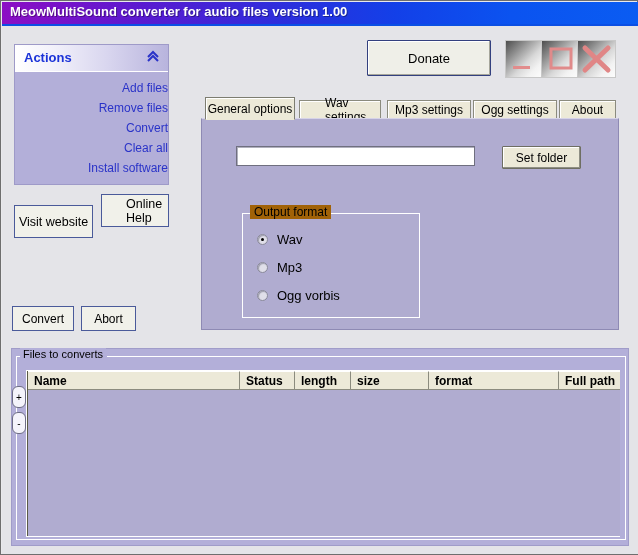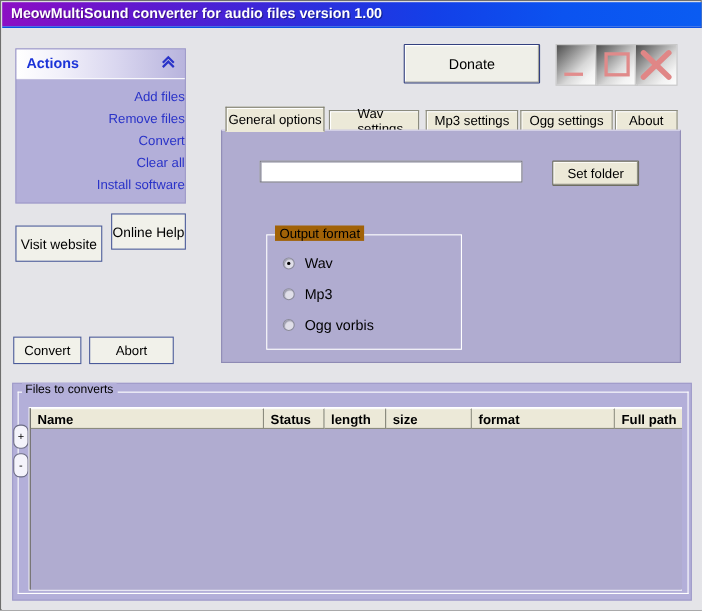--- a/index.html
+++ b/index.html
@@ -103,23 +103,23 @@
   }
   #actions .hdr .chev{position:absolute;right:8px;top:5px;}
   #actions .list{padding:6px 0 0 10px;}
   #actions .item{
     color:#2a33c8;font-size:12px;line-height:20px;
     cursor:default;
   }
 
   
   #visit{position:absolute;left:13px;top:193px;width:79px;height:33px;font-size:12.5px;margin-top:11px;}
-  #help{position:absolute;left:100px;top:193px;width:68px;height:33px;font-size:12.5px;}
+  #help{position:absolute;left:100px;top:193px;width:68px;height:33px;font-size:12.5px;padding-left:24px;}
   #convertBtn{position:absolute;left:11px;top:305px;width:62px;height:25px;font-size:12px;}
-  #abortBtn{position:absolute;left:80px;top:305px;width:77px;height:25px;font-size:12px;}
+  #abortBtn{position:absolute;left:80px;top:305px;width:55px;height:25px;font-size:12px;}
   .plainbtn{
     box-sizing:border-box;background:#f1f1ea;
     border:1px solid #4a5a9a;
     display:flex;align-items:center;justify-content:center;
     color:#000;cursor:default;
   }
 
   
   #tabwrap{position:absolute;left:200px;top:96px;width:418px;height:233px;}
   .tabstrip{position:absolute;left:0;top:0;height:21px;}

